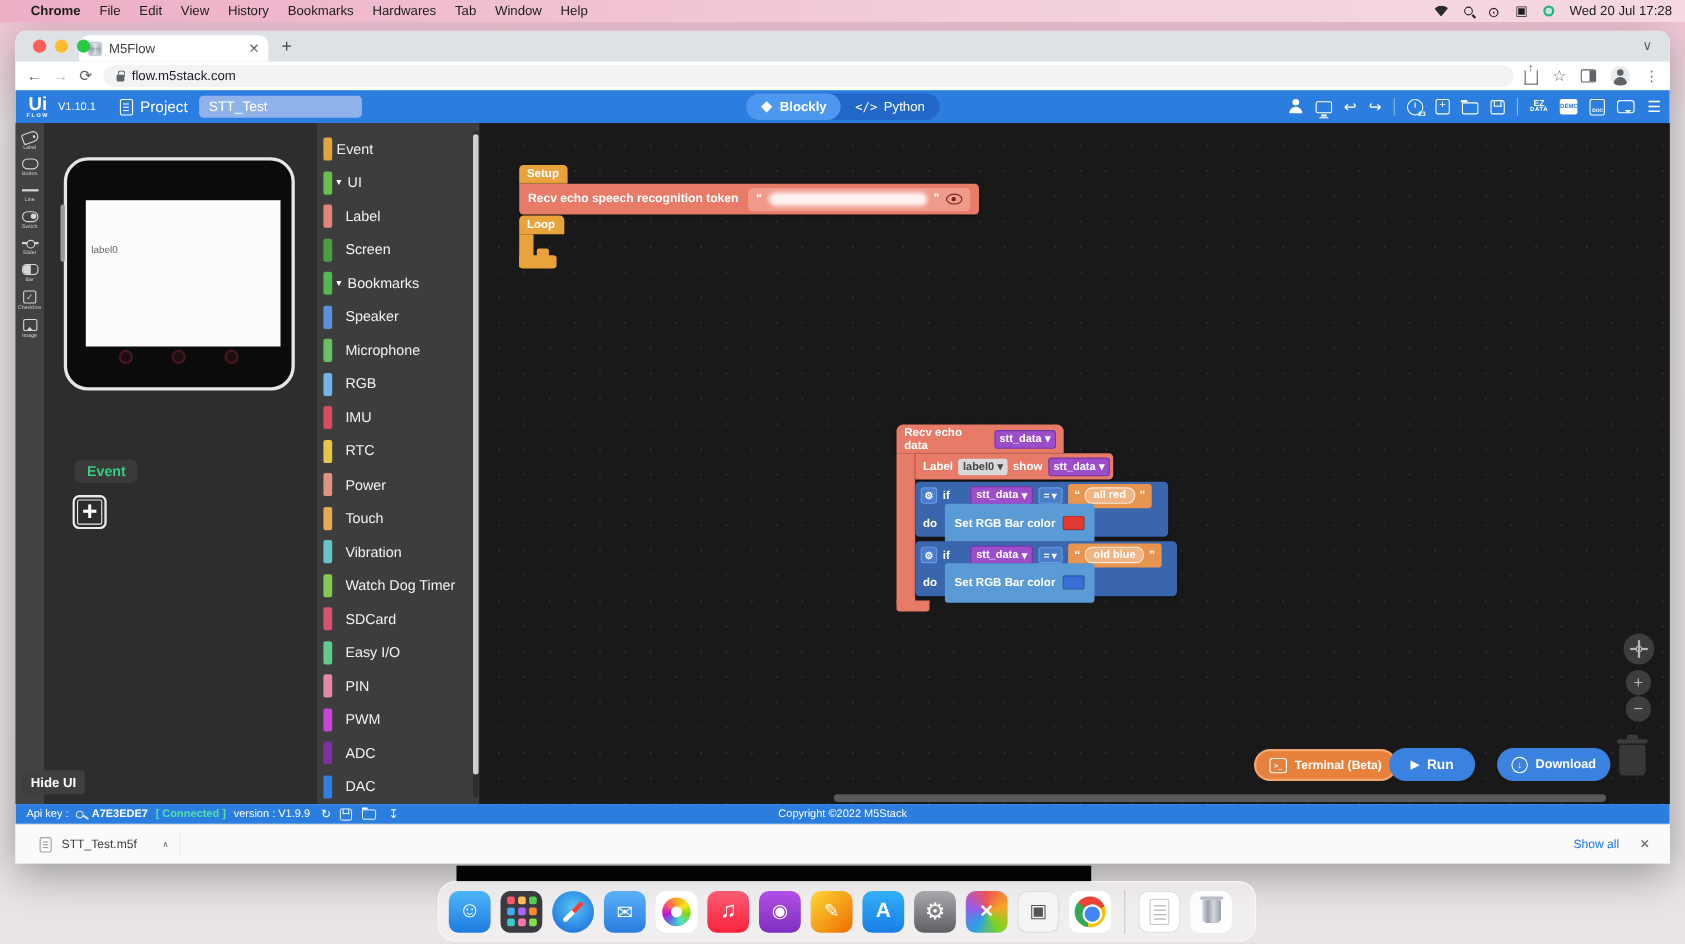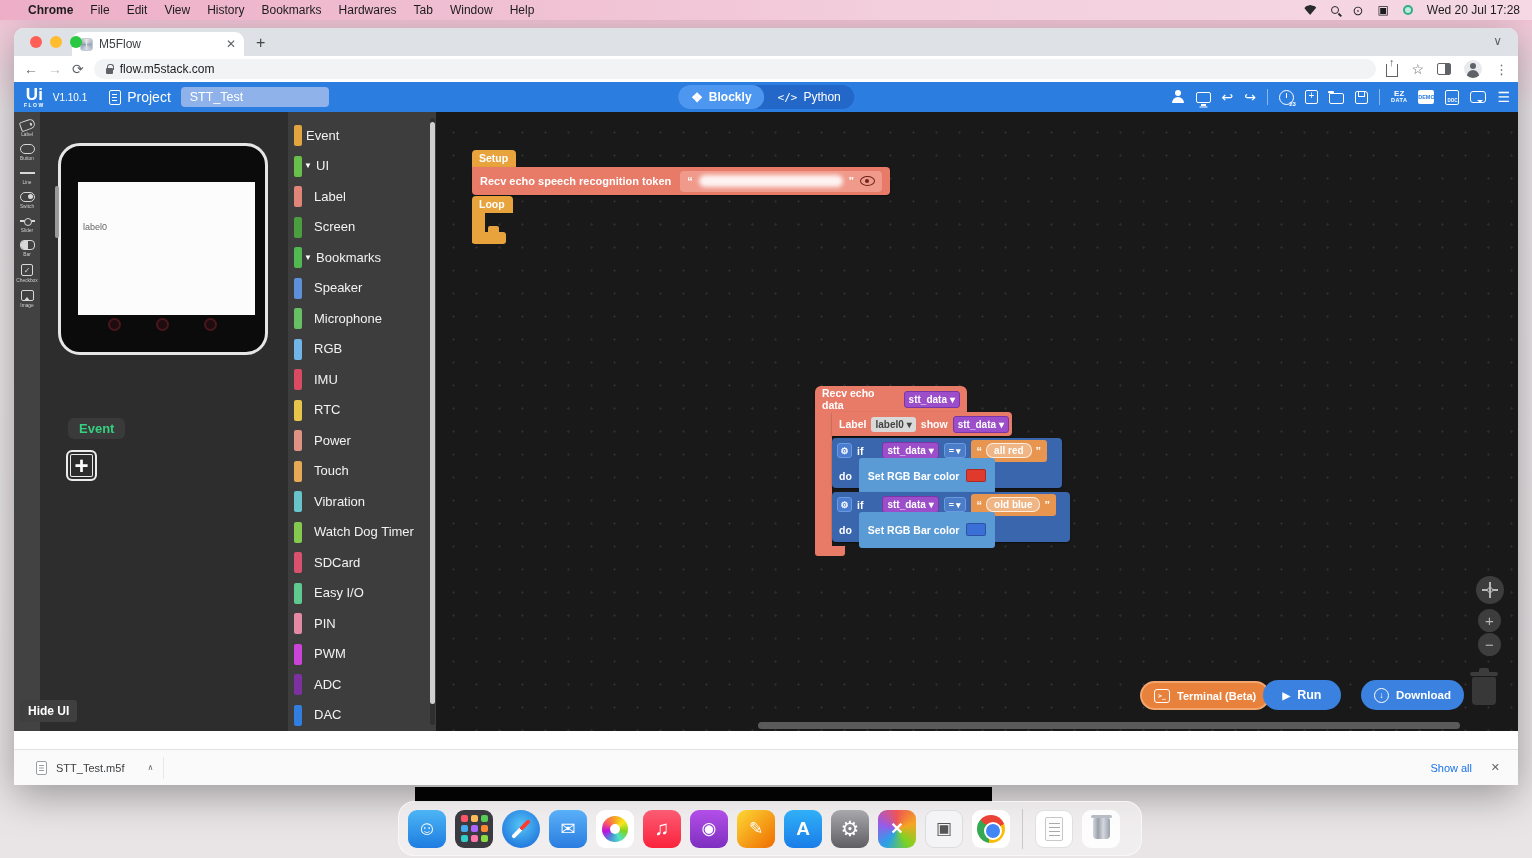--- a/index.html
+++ b/index.html
@@ -665,20 +665,32 @@
         </div>
         <div class="trash-cv">
           <span class="hd"></span>
             <span class="lid"></span>
             <span class="bd"></span>
         </div>
         <div class="hscroll"></div>
       </div>
     </div>
 
+    <div class="m5status">
+      <span>Api key :</span>
+      <span class="key-ic"></span>
+      <span style="font-weight:bold;">A7E3EDE7</span>
+      <span class="conn">[ Connected ]</span>
+      <span>version : V1.9.9</span>
+      <span class="sic">↻</span>
+      <span class="save-ic" style="transform:scale(.85);"></span>
+      <span class="folder-ic" style="transform:scale(.85); margin-top:0;"></span>
+      <span class="sic">↧</span>
+      <span class="copyright">Copyright ©2022 M5Stack</span>
+    </div>
   </div>
 
   <div class="dlbar">
     <div class="dl-item">
       <span class="fpage"></span>
       <span class="dl-name">STT_Test.m5f</span>
       <span class="dl-caret">∧</span>
     </div>
     <span class="showall">Show all</span>
     <span class="dl-x">✕</span>

